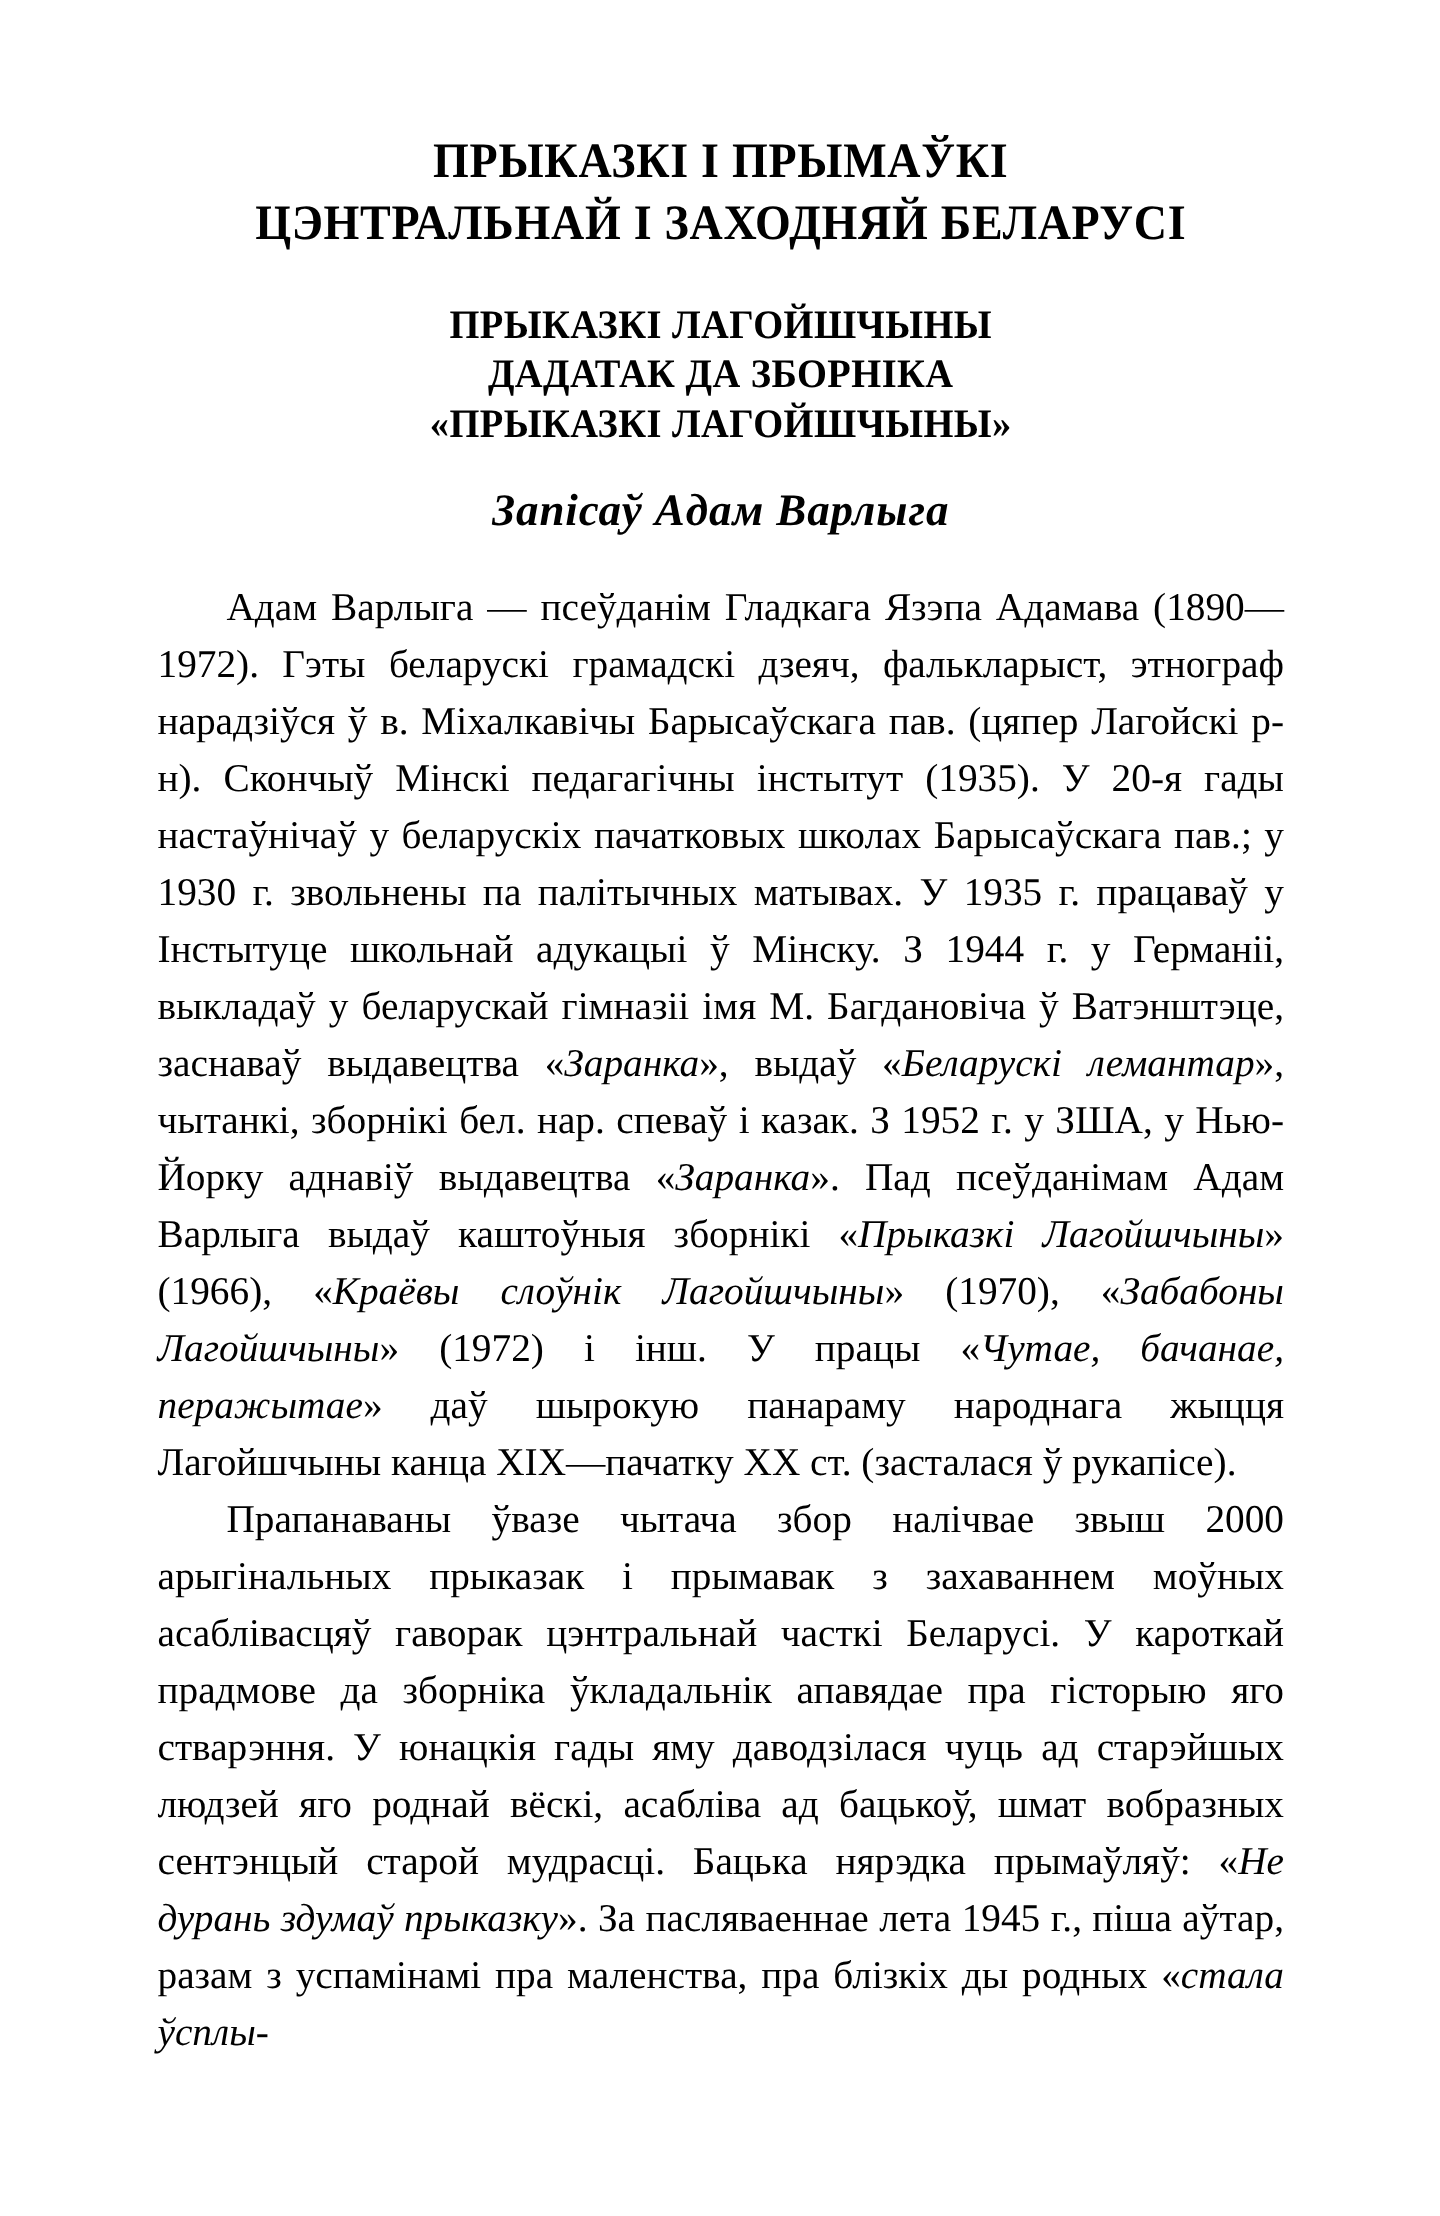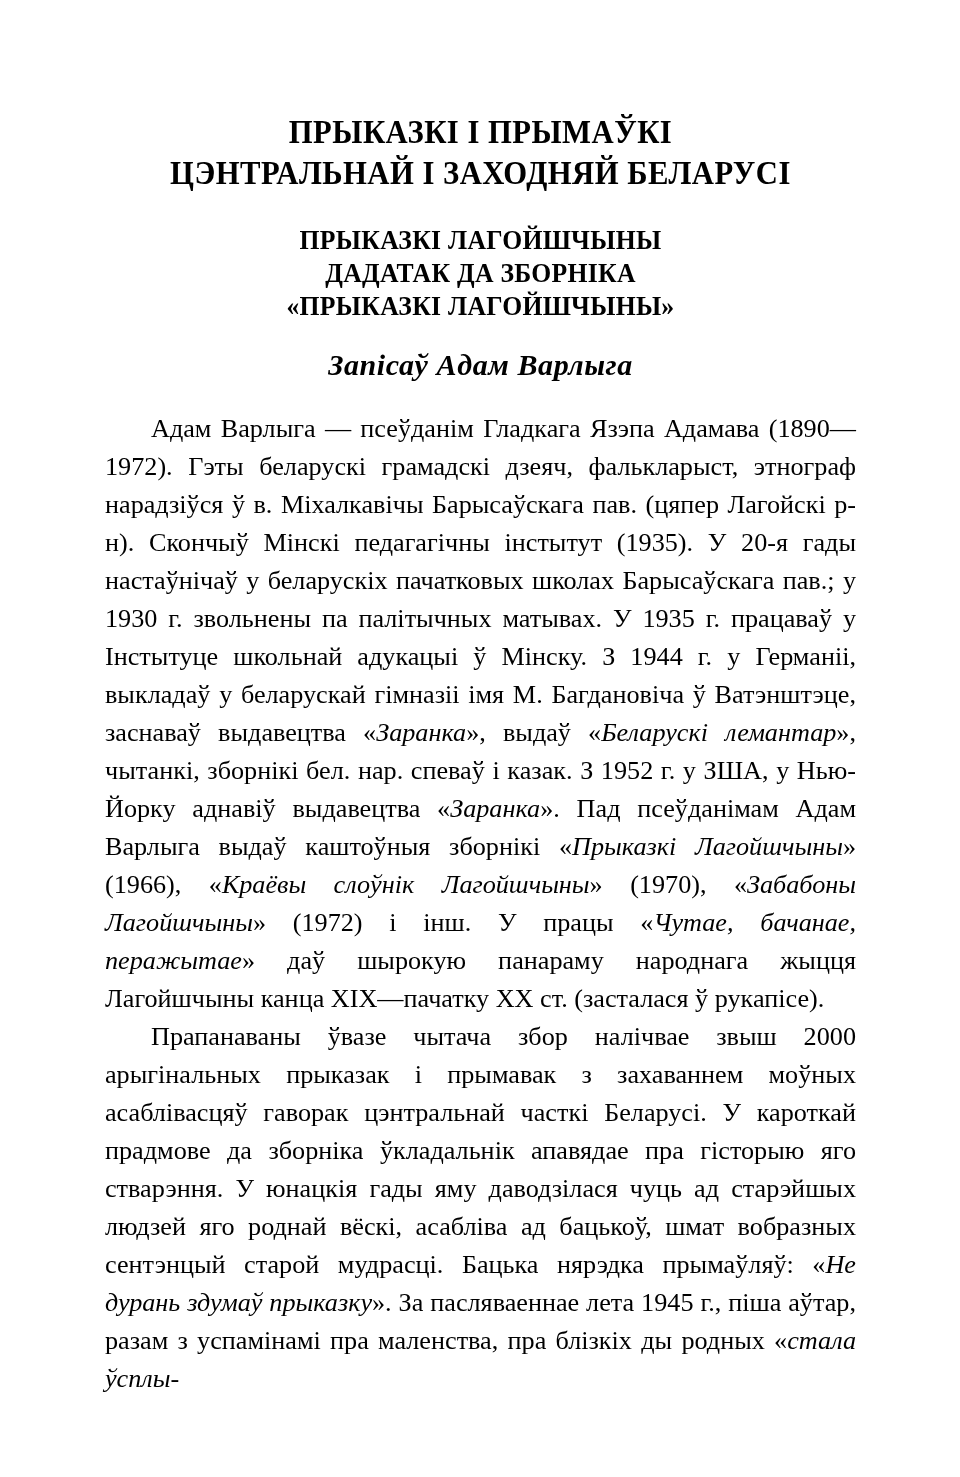--- a/index.html
+++ b/index.html
@@ -25,21 +25,21 @@
 
   .content {
     position: absolute;
     left: 105px;
     top: 0;
     width: 751px;
   }
 
   
   .title-block {
-    padding-top: 112px;
+    padding-top: 88px;
     text-align: center;
   }
   .title-line {
     font-family: "Liberation Serif", "DejaVu Serif", serif;
     font-weight: bold;
     font-size: 33px;
     line-height: 41px;
     letter-spacing: 0.5px;
     transform: scaleX(0.93);
     transform-origin: center center;

